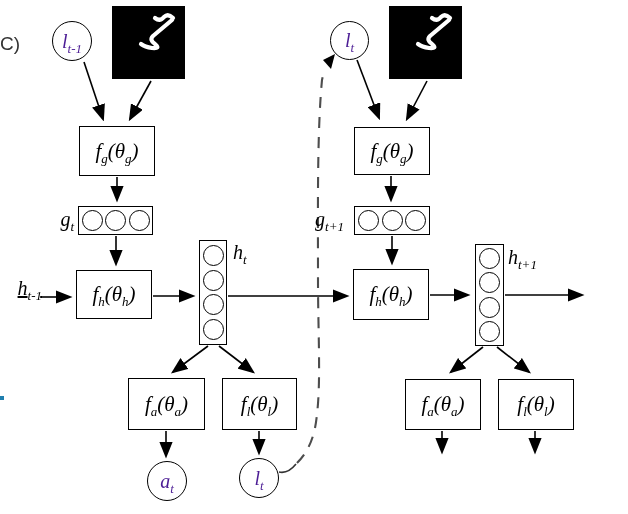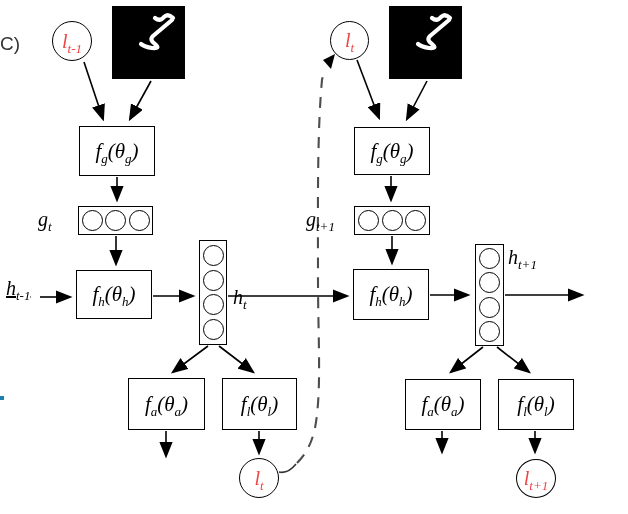--- a/index.html
+++ b/index.html
@@ -19,47 +19,47 @@
     font-size:19px; color:#333; }
   .edge-tick { position:absolute; left:0; top:396px; width:4px; height:4px; background:var(--edge-tick); }
 
   .box { position:absolute; border:1.6px solid var(--stroke); background:#fff; box-sizing:border-box;
     display:flex; align-items:center; justify-content:center;
     font-style:italic; font-size:21px; color:#000; }
   .box sub, .node sub, .flabel sub { font-size:13px; font-style:italic; line-height:0; }
 
   .node { position:absolute; border:1.6px solid var(--stroke); border-radius:50%; background:#fff;
     box-sizing:border-box; display:flex; align-items:center; justify-content:center;
-    font-style:italic; font-size:20px; color:#ef4444; }
+    font-style:italic; font-size:20px; color:#4c1d95; }
 
   .vec { position:absolute; border:1.6px solid var(--stroke); background:#fff; box-sizing:border-box;
     display:flex; align-items:center; justify-content:center; }
   .vec-g { flex-direction:row; gap:2.5px; }
   .vec-h { flex-direction:column; gap:3.5px; }
   .unit { width:21px; height:21px; border:1.5px solid var(--stroke); border-radius:50%;
     background:#fff; box-sizing:border-box; flex:none; }
 
   .flabel { position:absolute; font-style:italic; font-size:20px; color:#000; }
-  .ralign { text-align:left; }
+  .ralign { text-align:right; }
 
   .mnist { position:absolute; width:73px; height:73px; background:var(--mnist-bg); }
   .mnist svg { display:block; }
   .digit { stroke:var(--mnist-digit); stroke-width:4.2; fill:none;
     stroke-linecap:round; stroke-linejoin:round; }
 
   
   .n-l1   { left:52px;  top:21px;  width:40px; height:40px; }
   .img1   { left:112px; top:6px; }
   .fg1    { left:79px;  top:126px; width:76px; height:50px; }
   .g1     { left:78px;  top:206px; width:75px; height:29px; }
   .g1lab  { left:38px;  top:208px; width:36px; }
   .fh1    { left:76px;  top:270px; width:76px; height:49px; }
   .htm1   { left:6px;   top:277px; width:36px;text-decoration:underline; }
   .h1     { left:199px; top:240px; width:28px; height:105px; }
-  .h1lab  { left:233px; top:241px;margin-top:45px; }
+  .h1lab  { left:233px; top:241px; }
   .fa1    { left:128px; top:378px; width:77px; height:52px; }
   .fl1    { left:222px; top:378px; width:75px; height:52px; }
   .n-a1   { left:147px; top:461px; width:40px; height:40px; }
   .n-lo1  { left:239px; top:458px; width:40px; height:40px; }
 
   
   .n-l2   { left:330px; top:21px;  width:39px; height:39px; }
   .img2   { left:389px; top:6px; }
   .fg2    { left:354px; top:127px; width:76px; height:48px; }
   .g2     { left:354px; top:206px; width:76px; height:29px; }
@@ -158,20 +158,23 @@
     <span>h</span><sub>t</sub>
   </div>
 
   <div class="box fa1">
     <span><span>f</span><sub>a</sub><span>(θ</span><sub>a</sub><span>)</span></span>
   </div>
   <div class="box fl1">
     <span><span>f</span><sub>l</sub><span>(θ</span><sub>l</sub><span>)</span></span>
   </div>
 
+  <div class="node n-a1">
+    <span><span>a</span><sub>t</sub></span>
+  </div>
   <div class="node n-lo1">
     <span><span>l</span><sub>t</sub></span>
   </div>
 
   <div class="node n-l2">
     <span><span>l</span><sub>t</sub></span>
   </div>
 
   <div class="mnist img2">
     <svg width="73" height="73" viewBox="0 0 73 73">
@@ -206,17 +209,14 @@
     <span>h</span><sub>t+1</sub>
   </div>
 
   <div class="box fa2">
     <span><span>f</span><sub>a</sub><span>(θ</span><sub>a</sub><span>)</span></span>
   </div>
   <div class="box fl2">
     <span><span>f</span><sub>l</sub><span>(θ</span><sub>l</sub><span>)</span></span>
   </div>
 
-  <div class="node n-lo2">
-    <span><span>l</span><sub>t+1</sub></span>
-  </div>
 
 </div>
 
 </body></html>

